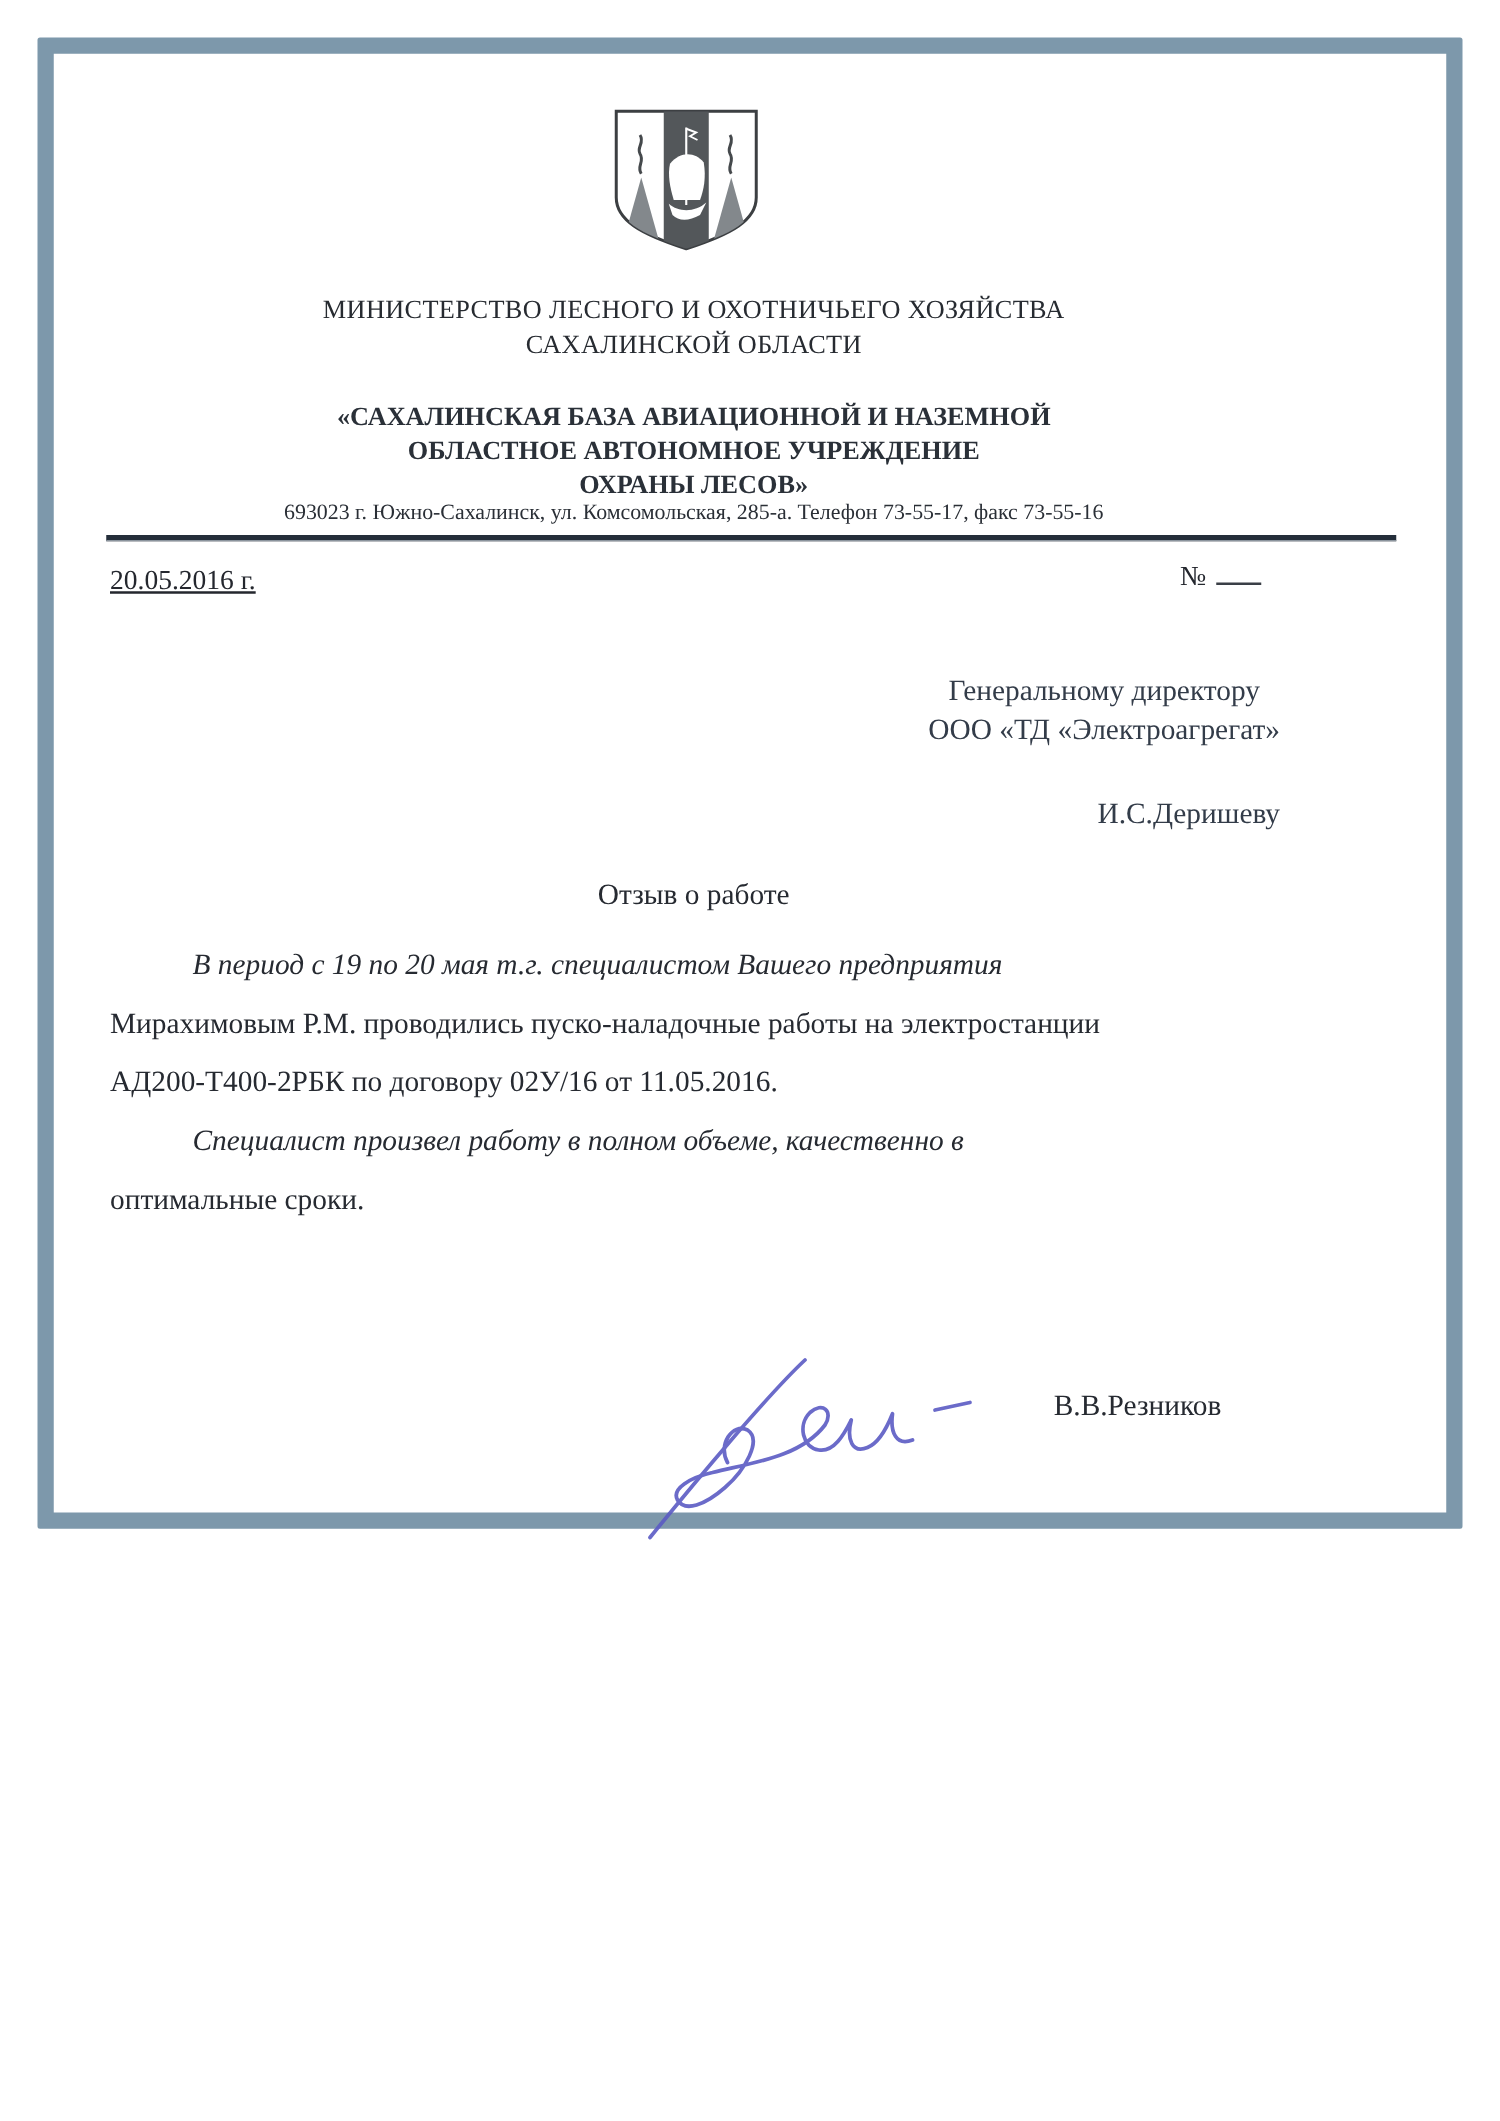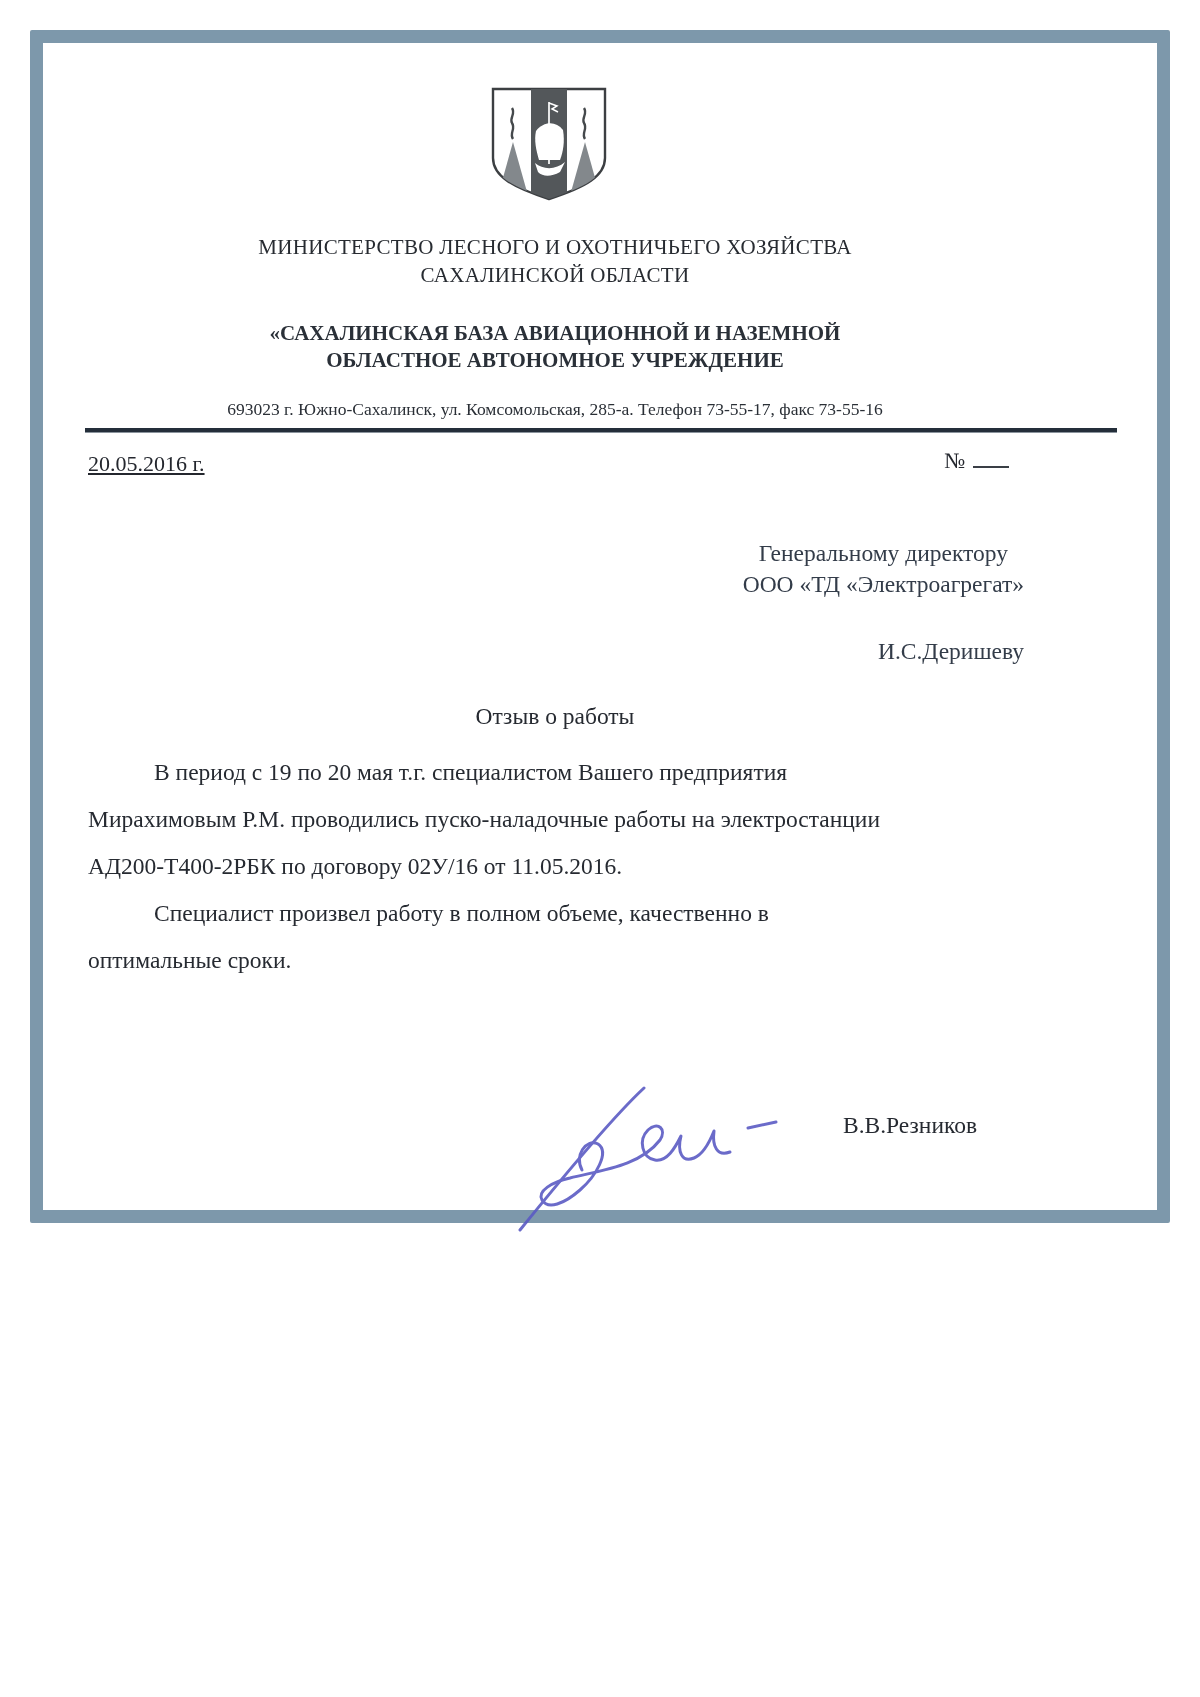--- a/index.html
+++ b/index.html
@@ -18,21 +18,21 @@
   .address{top:399px;font-size:17.5px;color:#2a2f36;}
   .rule{position:absolute;left:85px;top:428px;width:1032px;height:4px;background:#242e3a;border-bottom:1px solid #8b949d;}
   .date{position:absolute;left:88px;top:451px;font-size:22px;text-decoration:underline;}
   .numline{position:absolute;left:944px;top:448px;font-size:22px;}
   .num-blank{display:inline-block;width:36px;height:1px;border-bottom:2px solid #3a3f46;margin-left:8px;vertical-align:baseline;}
   .addressee{position:absolute;right:176px;top:538px;text-align:center;font-size:23.5px;line-height:31px;color:#333c49;}
   .addressee-name{position:absolute;right:176px;top:638px;text-align:right;font-size:23.5px;color:#333c49;}
   .doc-title{top:703px;font-size:23.5px;color:#262a31;}
   .body-text{position:absolute;left:88px;top:749px;width:950px;font-size:23.5px;line-height:47px;color:#262a31;}
   .body-line{white-space:nowrap;}
-  .indent{padding-left:66px;}
+  .indent{padding-left:66px;font-style:italic;}
   .sig-label{position:absolute;left:88px;top:1112px;font-size:23.5px;color:#262a31;}
   .sig-name{position:absolute;left:843px;top:1112px;font-size:23.5px;color:#262a31;}
   .sig-ink{position:absolute;left:492px;top:1078px;}
 </style>
 </head>
 <body>
 
 <div class="page">
   <div class="frame"></div>
 
@@ -64,38 +64,39 @@
   </div>
 
   <div class="head-center ministry">
     <div>МИНИСТЕРСТВО ЛЕСНОГО И ОХОТНИЧЬЕГО ХОЗЯЙСТВА</div>
     <div>САХАЛИНСКОЙ ОБЛАСТИ</div>
   </div>
 
   <div class="head-center org">
     <div>«САХАЛИНСКАЯ БАЗА АВИАЦИОННОЙ И НАЗЕМНОЙ</div>
     <div>ОБЛАСТНОЕ АВТОНОМНОЕ УЧРЕЖДЕНИЕ</div>
+    <div>ОХРАНЫ ЛЕСОВ»</div>
   </div>
 
   <div class="head-center address">693023 г. Южно-Сахалинск, ул. Комсомольская, 285-а. Телефон 73-55-17, факс 73-55-16</div>
 
   <div class="rule"></div>
 
   <div class="date">20.05.2016 г.</div>
   <div class="numline">
     <span>№</span><span class="num-blank"></span>
   </div>
 
   <div class="addressee">
     <div>Генеральному директору</div>
     <div>ООО «ТД «Электроагрегат»</div>
   </div>
   <div class="addressee-name">И.С.Деришеву</div>
 
-  <div class="head-center doc-title">Отзыв о работы</div>
+  <div class="head-center doc-title">Отзыв о работе</div>
 
   <div class="body-text">
     <div class="body-line indent">В период с 19 по 20 мая т.г. специалистом Вашего предприятия</div>
     <div class="body-line">Мирахимовым Р.М. проводились пуско-наладочные работы на электростанции</div>
     <div class="body-line">АД200-Т400-2РБК по договору 02У/16 от 11.05.2016.</div>
     <div class="body-line indent">Специалист произвел работу в полном объеме, качественно в</div>
     <div class="body-line">оптимальные сроки.</div>
   </div>
 
   <div class="sig-ink">

